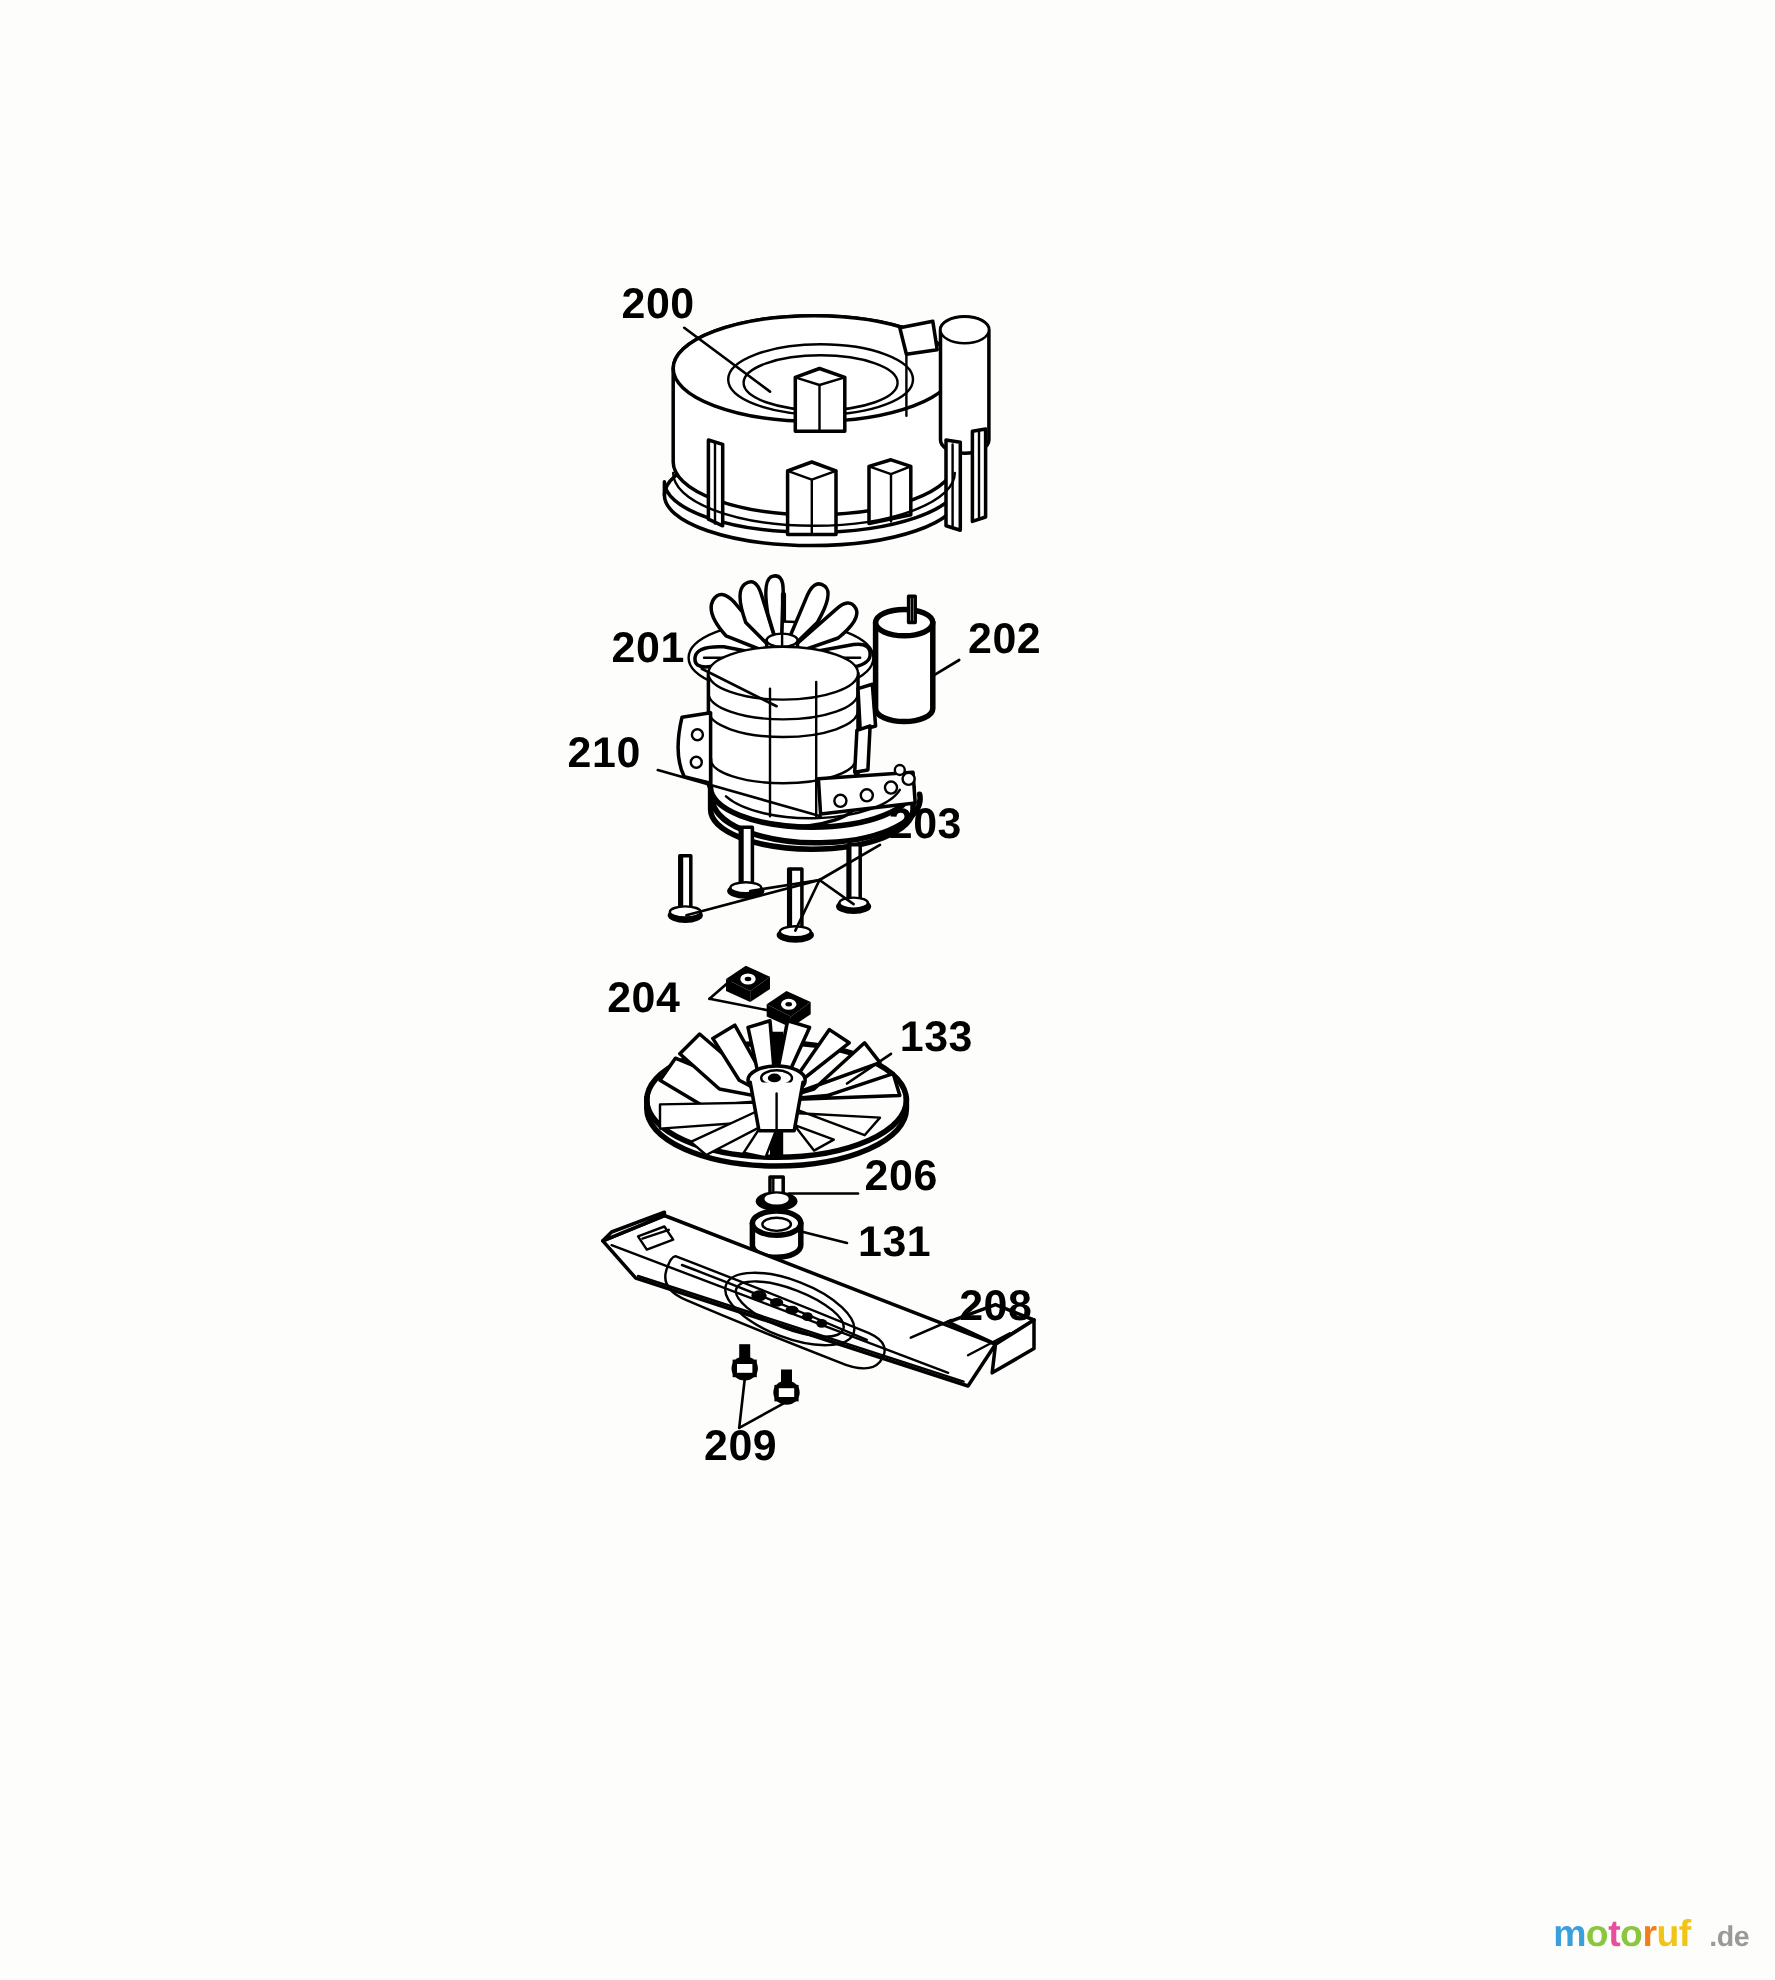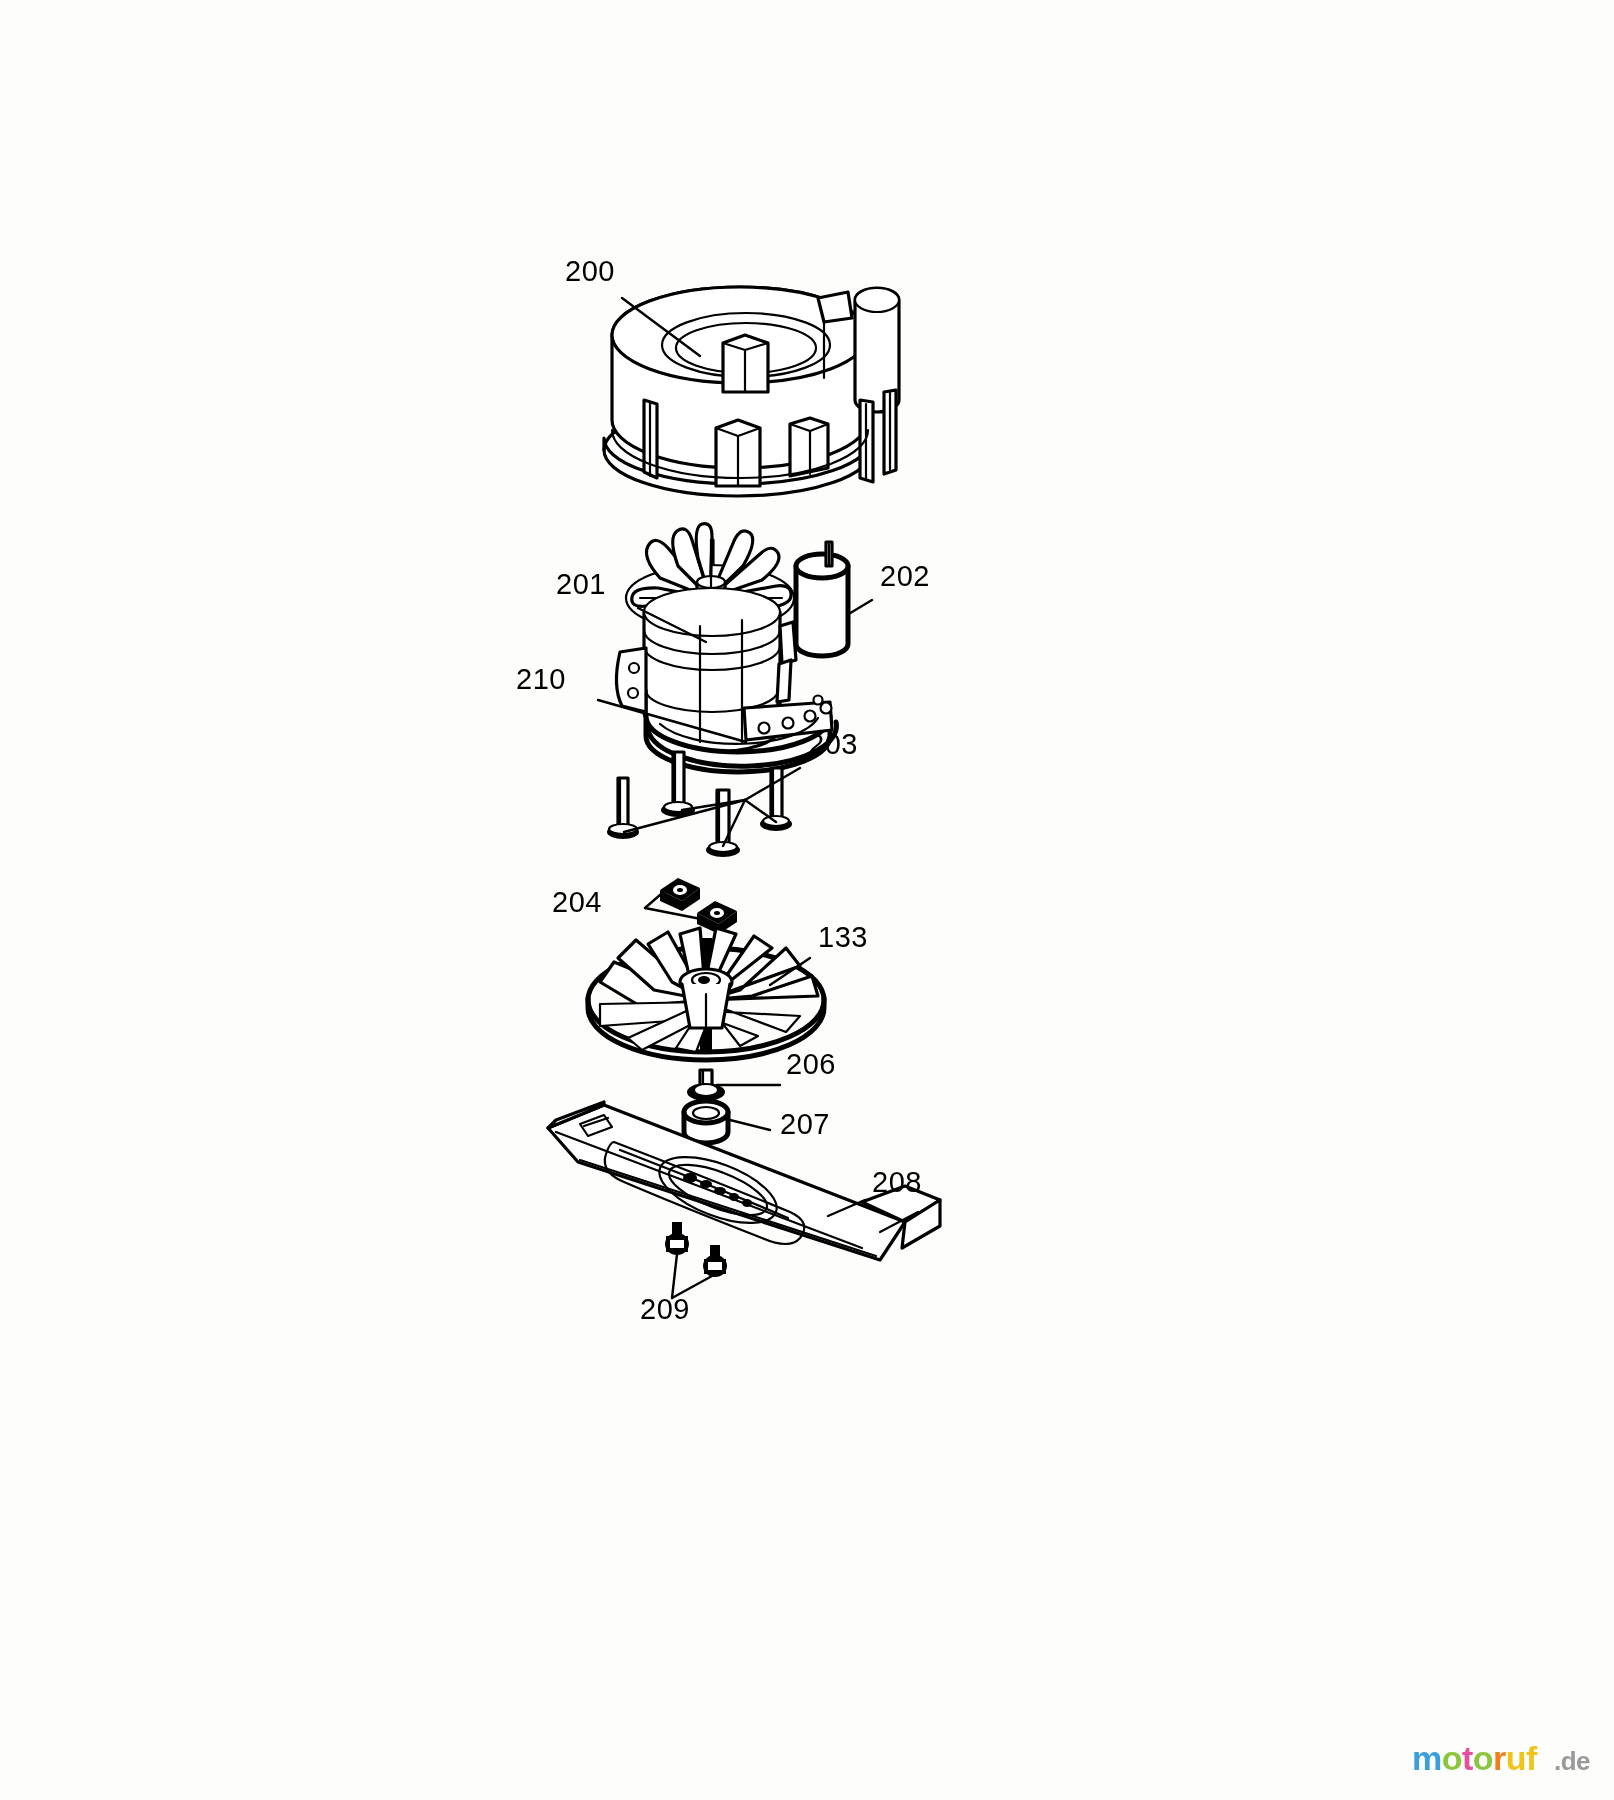--- a/index.html
+++ b/index.html
@@ -1,21 +1,21 @@
 <!DOCTYPE html>
 <html><head>
 <meta charset="utf-8">
 <style>
   html,body{margin:0;padding:0;background:#fdfdfb;}
   body{width:1614px;height:1800px;position:relative;overflow:hidden;
        font-family:"Liberation Sans",sans-serif;}
   #sheet{position:absolute;inset:0;}
   svg.diagram{position:absolute;left:0;top:0;width:1614px;height:1800px;display:block;}
   .lbl{position:absolute;font-family:"Liberation Sans",sans-serif;
-       font-weight:normal;font-size:29px;color:#000;letter-spacing:.5px;
+       font-weight:bold;font-size:39px;color:#000;letter-spacing:.5px;
        white-space:nowrap;line-height:1;}
   #wm{position:absolute;right:24px;bottom:22px;display:flex;align-items:baseline;
       font-family:"Liberation Sans",sans-serif;font-weight:bold;font-size:34px;
       letter-spacing:-0.5px;}
   #wm .ch{display:inline-block;}
   #wm .de{color:#9a9a9a;font-size:26px;margin-left:17px;}
 </style>
 </head>
 <body>
 
@@ -310,21 +310,21 @@
   </svg>
 
   <div class="lbl" style="left:565px;top:257px;">200</div>
   <div class="lbl" style="left:556px;top:570px;">201</div>
   <div class="lbl" style="left:880px;top:562px;">202</div>
   <div class="lbl" style="left:516px;top:665px;">210</div>
   <div class="lbl" style="left:808px;top:730px;">203</div>
   <div class="lbl" style="left:552px;top:888px;">204</div>
   <div class="lbl" style="left:818px;top:923px;">133</div>
   <div class="lbl" style="left:786px;top:1050px;">206</div>
-  <div class="lbl" style="left:780px;top:1110px;">207</div>
+  <div class="lbl" style="left:780px;top:1110px;">131</div>
   <div class="lbl" style="left:872px;top:1168px;">208</div>
   <div class="lbl" style="left:640px;top:1295px;">209</div>
 
   <div id="wm">
     <span class="ch" style="color:#3aa0dc">m</span>
     <span class="ch" style="color:#8cc63f">o</span>
     <span class="ch" style="color:#e94e9c">t</span>
     <span class="ch" style="color:#8cc63f">o</span>
     <span class="ch" style="color:#f07f1a">r</span>
     <span class="ch" style="color:#f0c419">u</span>

